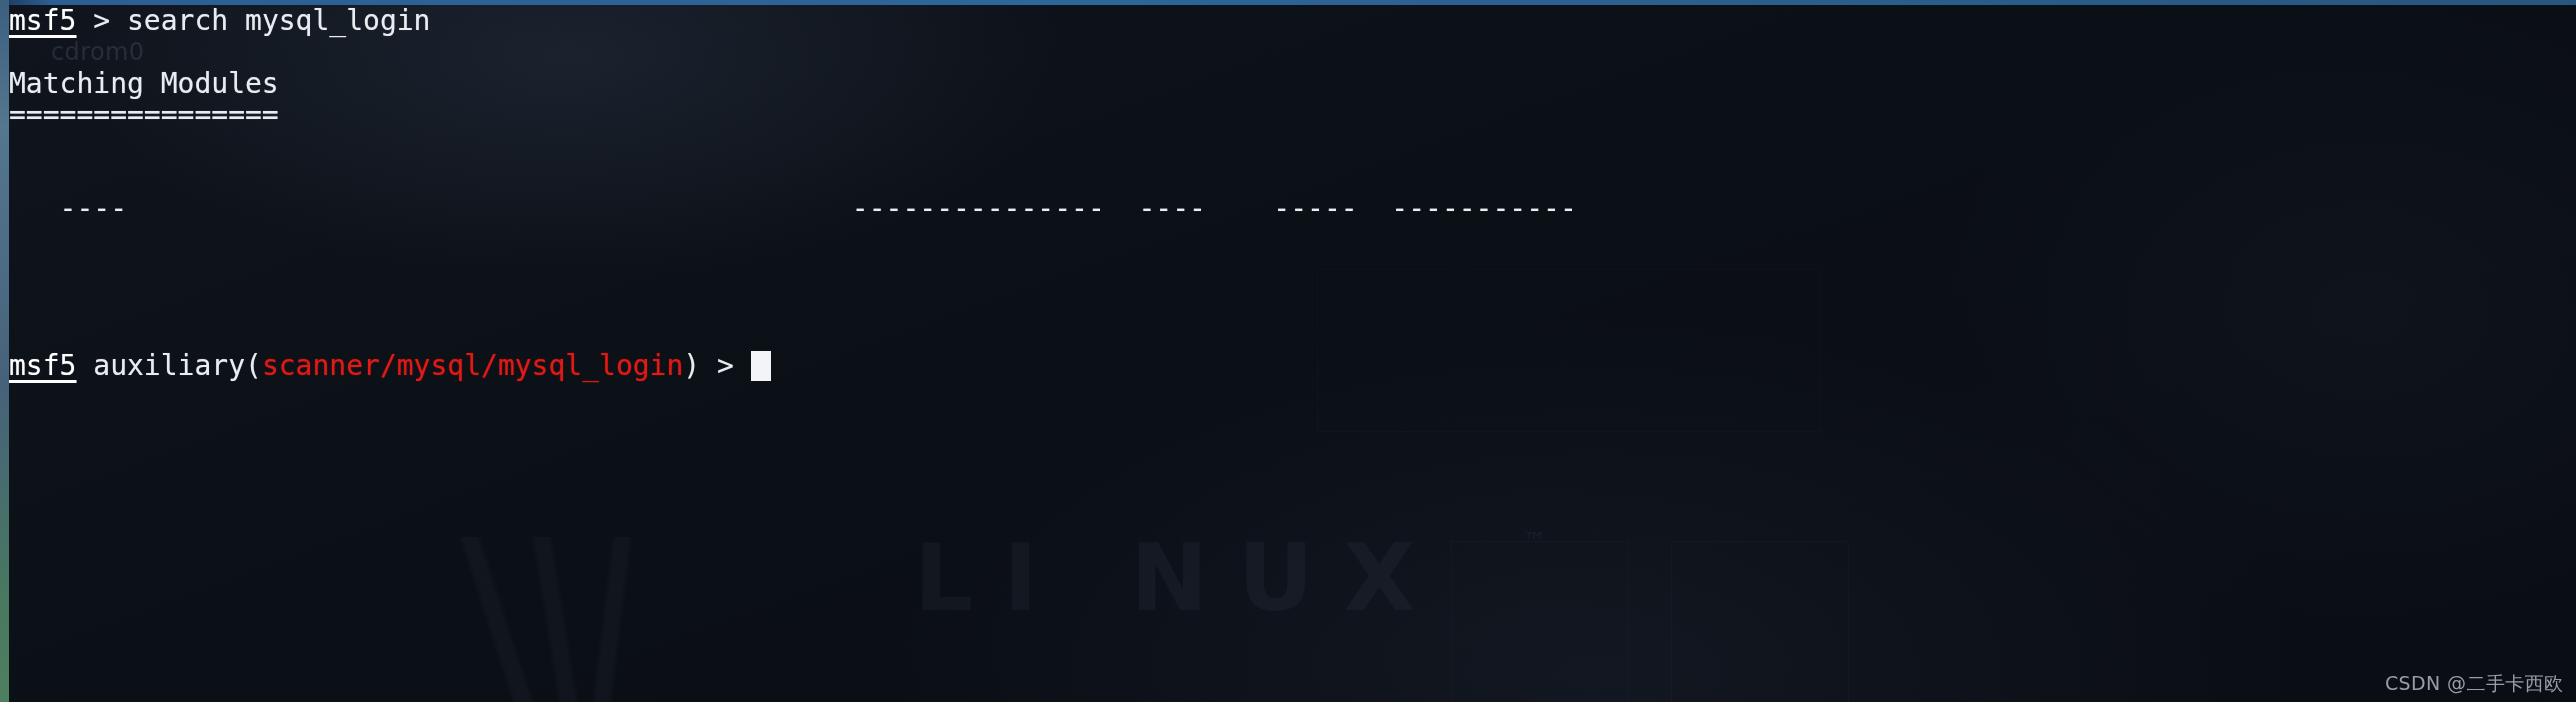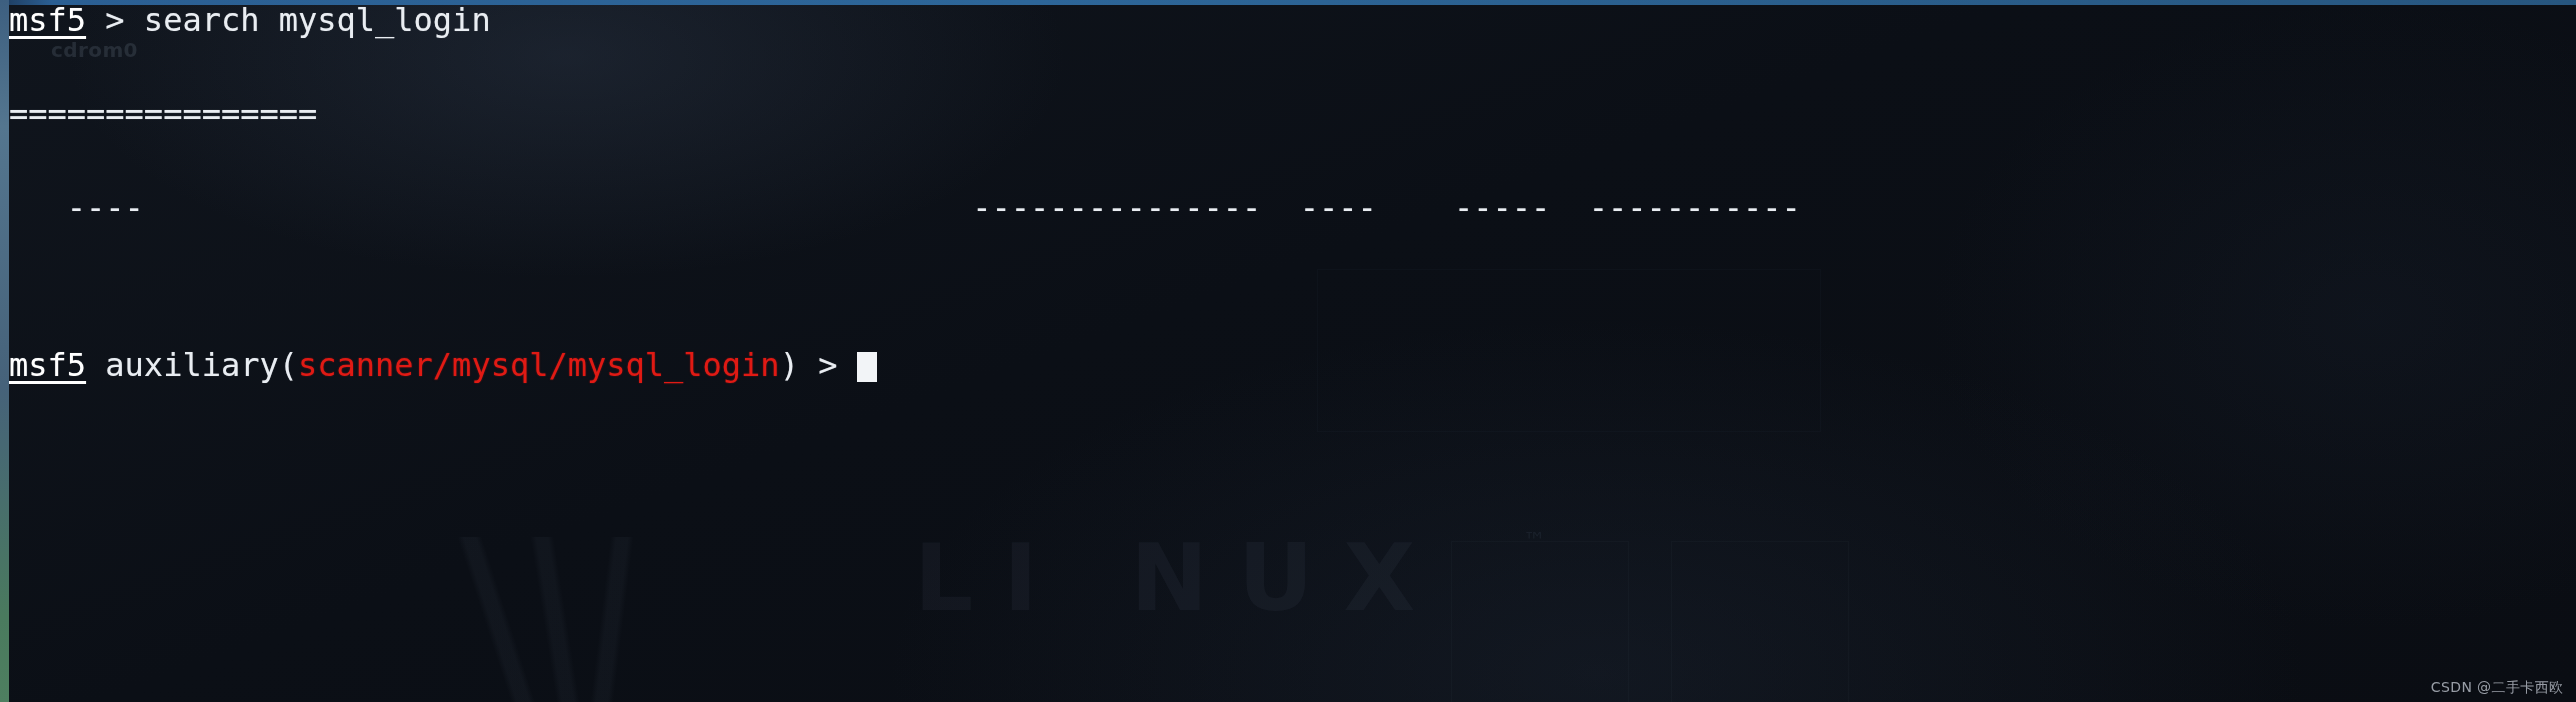--- a/index.html
+++ b/index.html
@@ -24,26 +24,25 @@
       radial-gradient(ellipse 806px 358px at 22% 8%, rgba(60,74,96,0.28), rgba(0,0,0,0) 62%),
       radial-gradient(ellipse 1075px 537px at 62% 96%, rgba(40,52,70,0.26), rgba(0,0,0,0) 66%),
       radial-gradient(ellipse 627px 448px at 92% 45%, rgba(30,40,56,0.22), rgba(0,0,0,0) 70%),
       linear-gradient(160deg, #10151d 0%, #0b0f16 45%, #0a0d13 100%);
   }
   
   .desktop-icon-label {
     position: absolute;
     left: 51px;
     top: 38px;
-    font-size: 20px;
+    font-size: 24px;
     letter-spacing: 0.4px;
     color: rgba(150,165,185,0.17);
     font-family: "DejaVu Sans", "Liberation Sans", sans-serif;
     white-space: nowrap;
-    font-weight: bold;
   }
   
   .brand-ghost {
     position: absolute;
     left: 914px;
     top: 532px;
     font-size: 93px;
     letter-spacing: 30px;
     font-weight: 700;
     color: rgba(120,138,162,0.075);
@@ -117,21 +116,21 @@
     right: 0;
     bottom: 0;
     padding: 0;
     overflow: hidden;
   }
 
   .line {
     position: absolute;
     left: 0;
     white-space: pre;
-    font-size: 32px;
+    font-size: 28px;
     line-height: 31px;
     letter-spacing: 0px;
     color: #e9edf2;
     text-shadow: 0 0 0.9px rgba(233,237,242,0.45);
     font-family: "DejaVu Sans Mono", "Liberation Mono", monospace;
   }
 
   .prompt-host {
     text-decoration: underline;
     text-underline-offset: 4.5px;
@@ -149,21 +148,21 @@
     height: 30px;
     background: #f2f4f7;
     vertical-align: -6.3px;
   }
 
   
   .watermark {
     position: absolute;
     right: 12.5px;
     bottom: 5.4px;
-    font-size: 14px;
+    font-size: 19px;
     color: rgba(206,212,222,0.72);
     font-family: "DejaVu Sans", "Liberation Sans", sans-serif;
     white-space: nowrap;
     letter-spacing: 0.4px;
   }
 </style>
 </head>
 <body>
 
 <div id="screen">
@@ -179,20 +178,21 @@
   </div>
 
   <div class="term-window">
     <div class="titlebar-sliver"></div>
     <div class="frame-left"></div>
 
     <div class="term-body">
 
       <div class="line" style="top:0px"><span class="prompt-host">msf5</span><span> &gt; </span><span>search mysql_login</span></div>
 
+      <div class="line" style="top:63px">Matching Modules</div>
 
       <div class="line" style="top:94px">================</div>
 
 
       <div class="line" style="top:188px">   ----                                           ---------------  ----    -----  -----------</div>
 
 
 
       <div class="line" style="top:345px"><span class="prompt-host">msf5</span><span> auxiliary(</span><span class="red-module">scanner/mysql/mysql_login</span><span>) &gt; </span><span class="cursor-block"></span></div>
 

